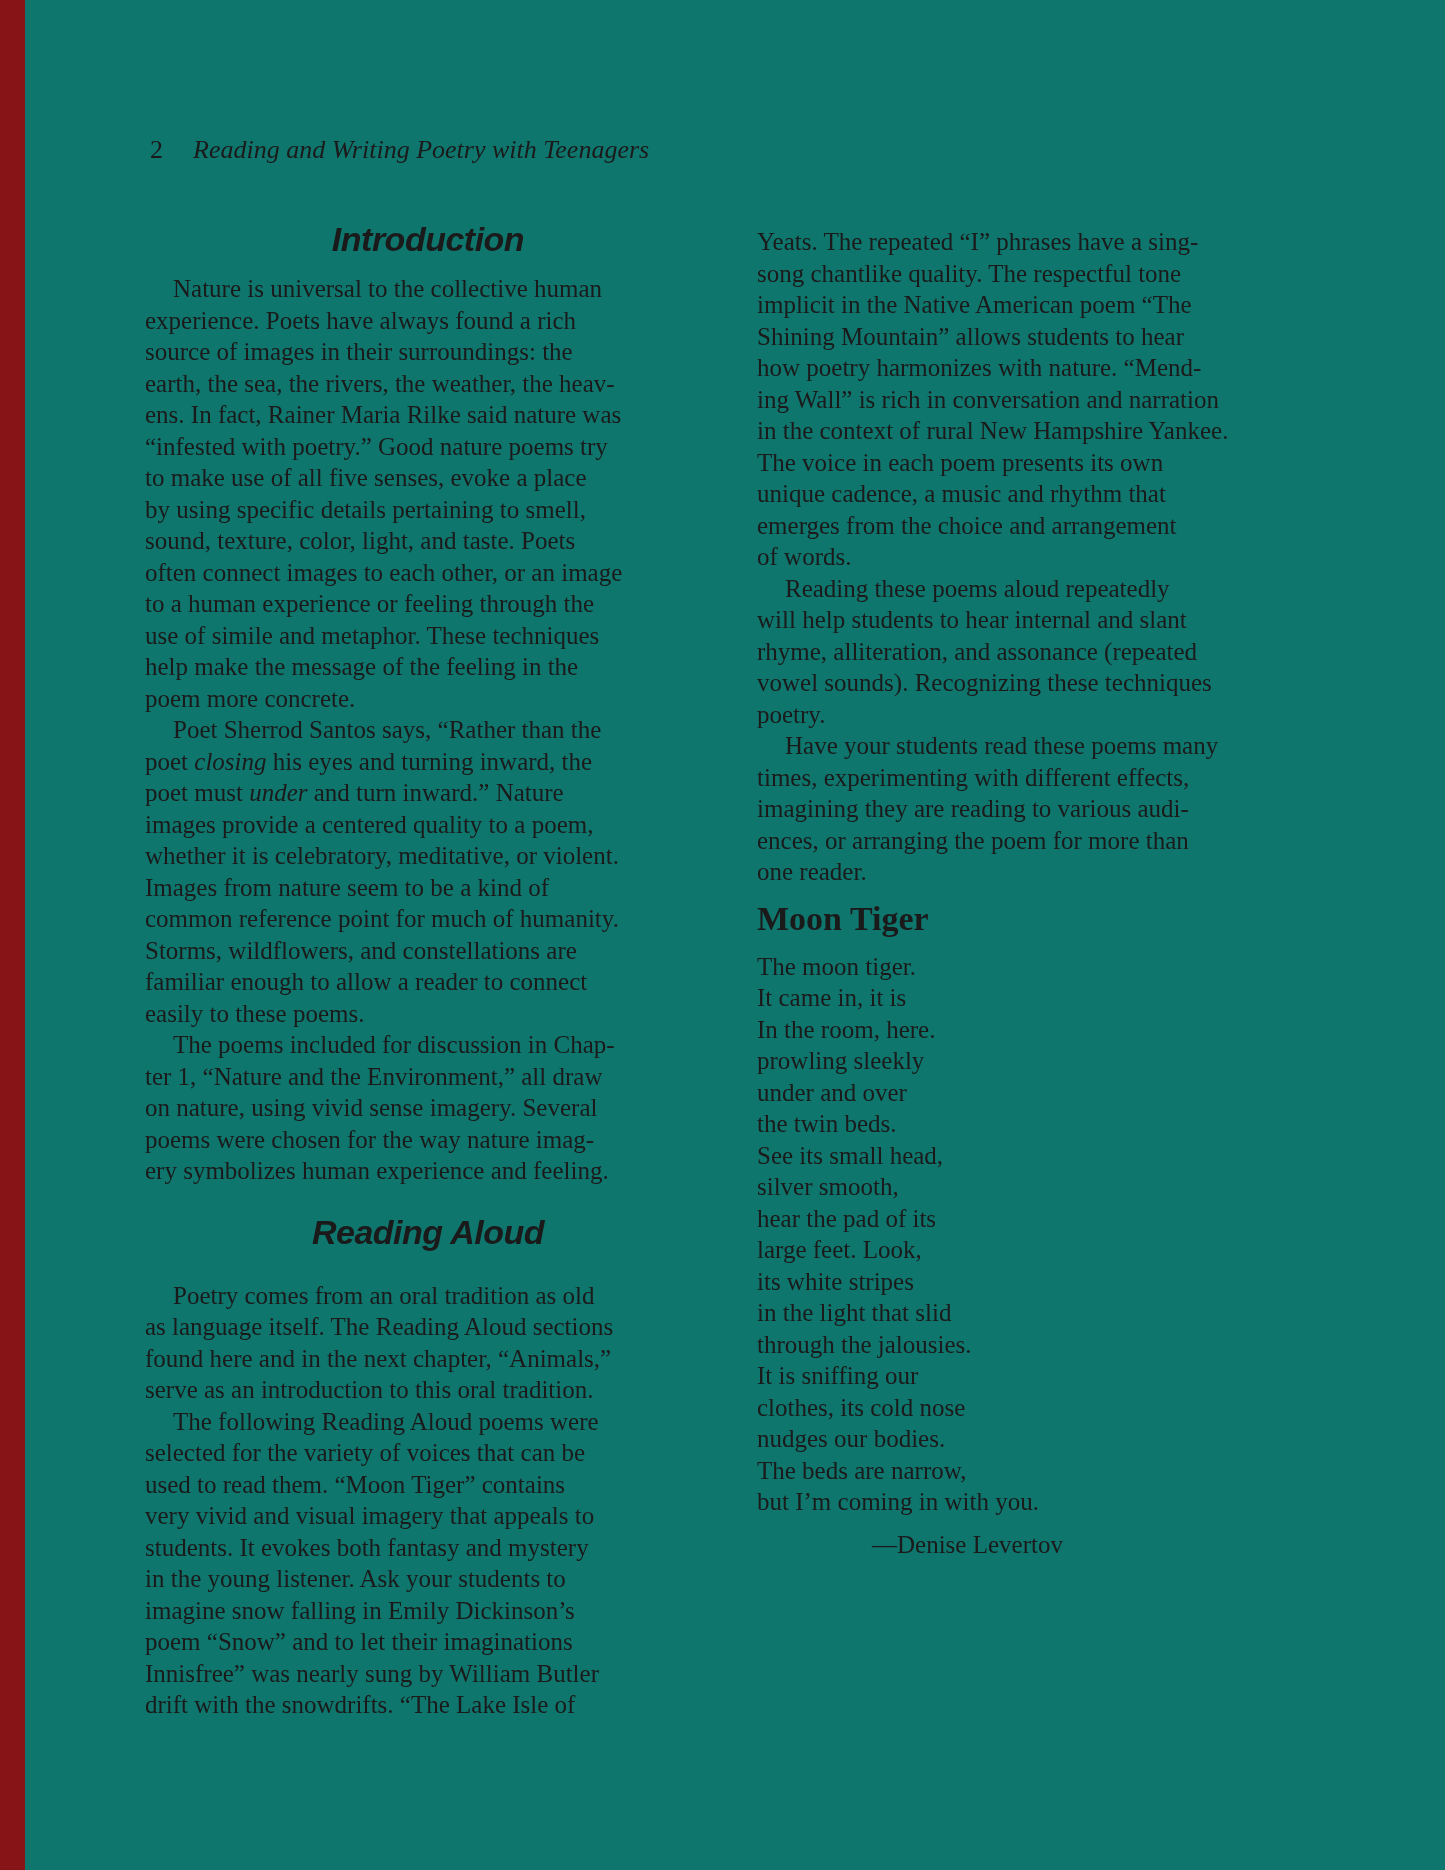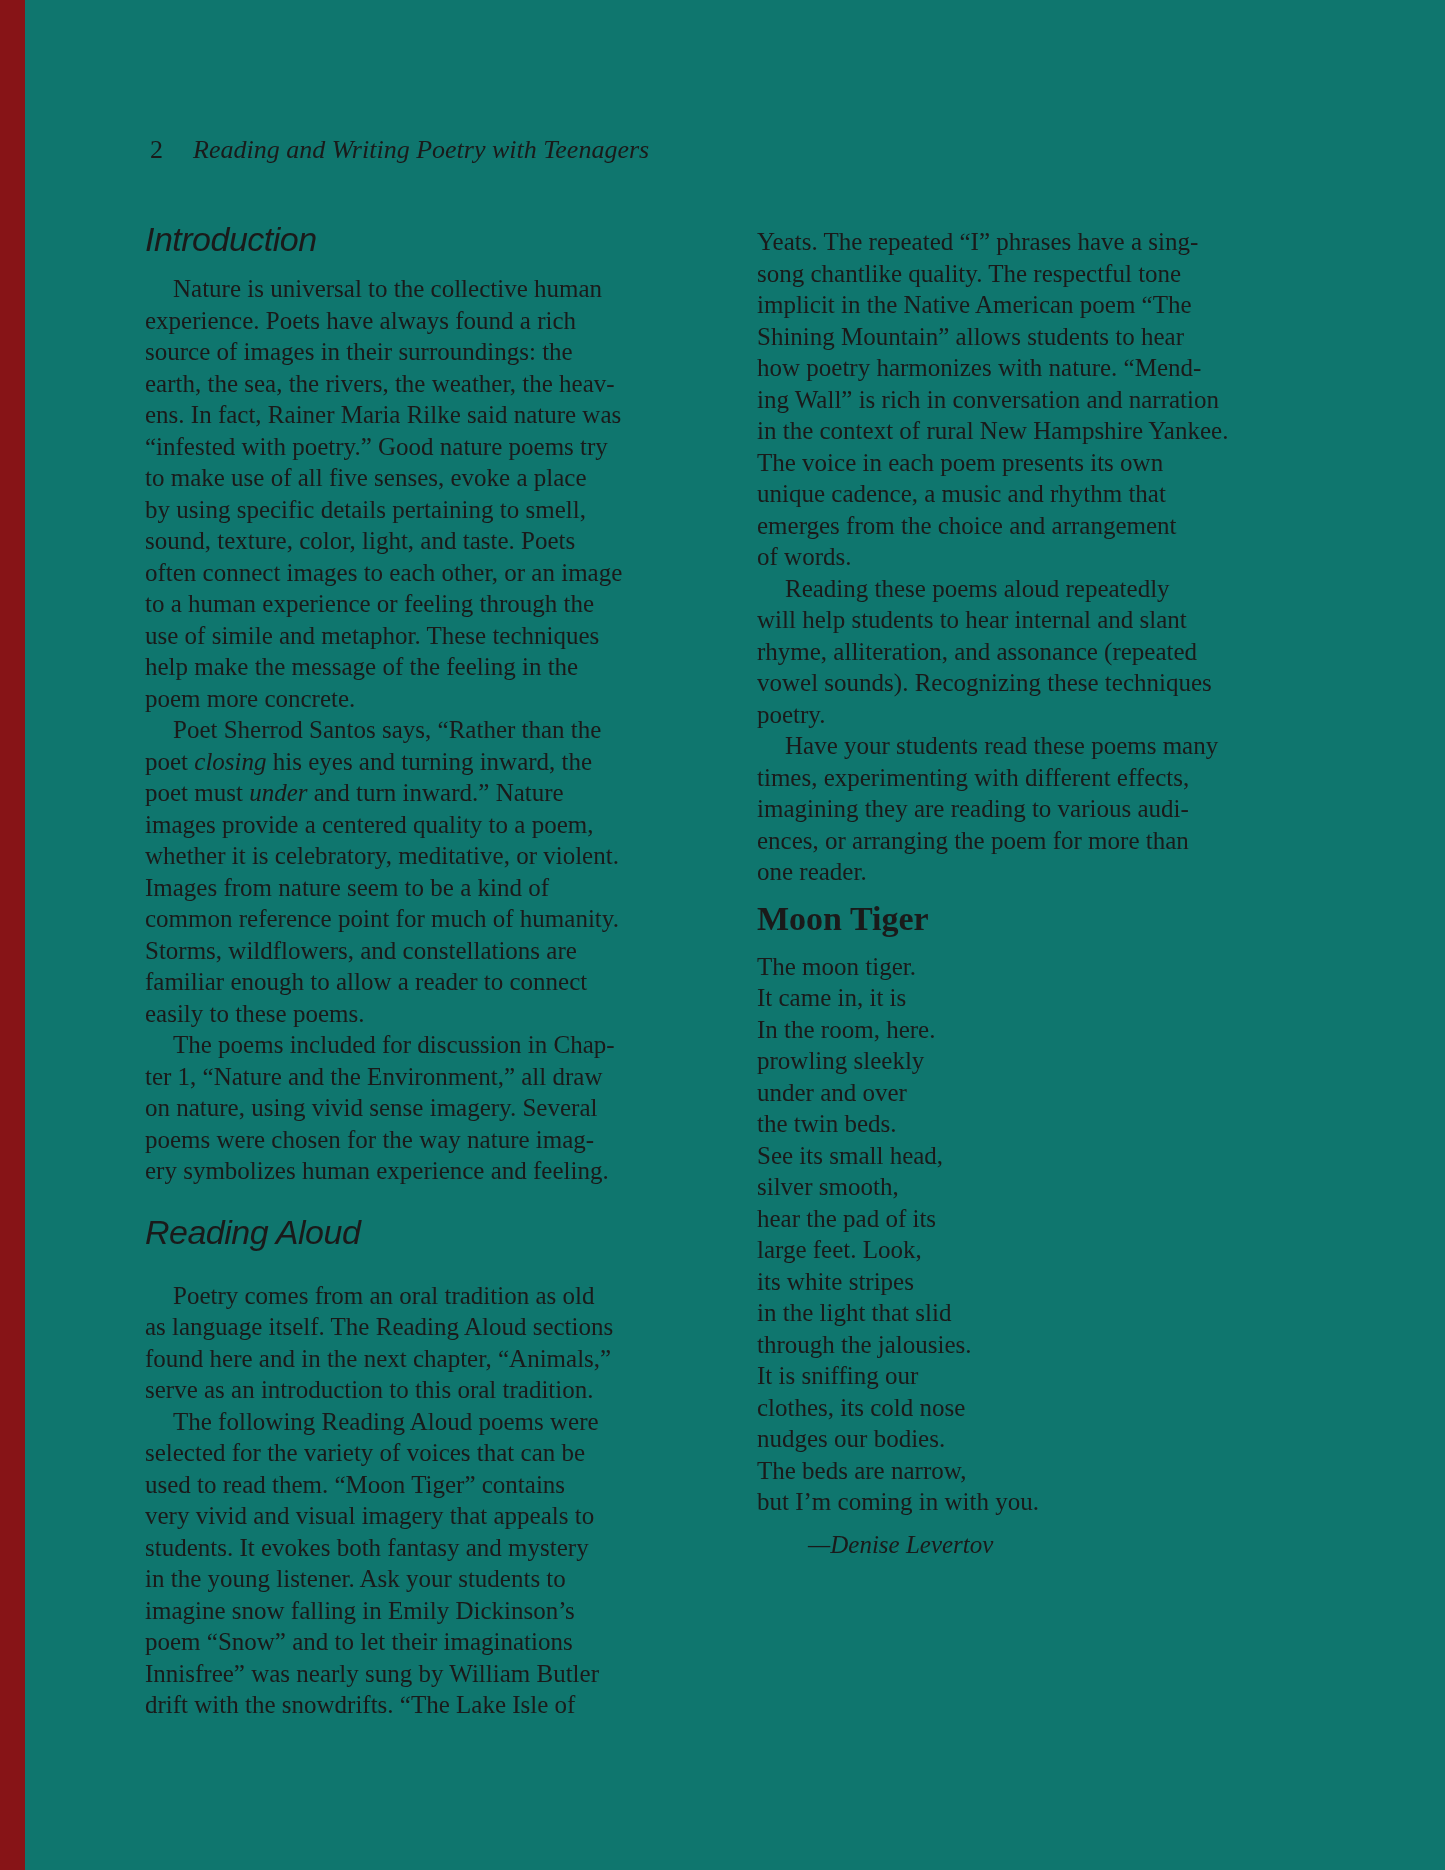--- a/index.html
+++ b/index.html
@@ -17,35 +17,36 @@
     position:absolute; left:150px; top:134px;
     font-size:26px; line-height:32px; white-space:nowrap;
   }
   .running-header .pagenum { font-style:normal; display:inline-block; margin-right:30px; }
   .running-header .booktitle { font-style:italic; }
   .col { position:absolute; font-size:25px; line-height:31.5px; }
   .col-left  { left:145px; top:220px; width:566px; }
   .col-right { left:757px; top:226px; width:545px; }
   h2.section-heading {
     font-family:"Liberation Sans", sans-serif;
-    font-style:italic; font-weight:normal;
+    font-style:italic; font-weight:bold;
     font-size:34px; line-height:39px; letter-spacing:-0.5px;
     margin:0 0 14px 0;
+    text-align:center;
   }
   h2.section-heading.spaced { margin-top:26px; margin-bottom:28px; }
   .para { margin:0; }
   .para .line { min-height:31.5px; }
   .para.indent .line:first-child { text-indent:28px; }
   .para em { font-style:italic;margin-top:24px; }
   h3.poem-title {
     font-size:34px; line-height:30px; font-weight:bold;
     margin:16px 0 17px 0;
   }
   .poem .line { min-height:31.5px; }
-  .attribution { font-style:italic; margin-top:11px; margin-left:51px; }
+  .attribution { margin-top:11px; margin-left:115px; }
 </style>
 </head>
 <body>
 
 <div class="page">
 
   <div class="spine-edge" style="background: rgb(135, 20, 23);"></div>
 
   <div class="running-header">
     <span class="pagenum">2</span><span class="booktitle">Reading and Writing Poetry with Teenagers</span>

